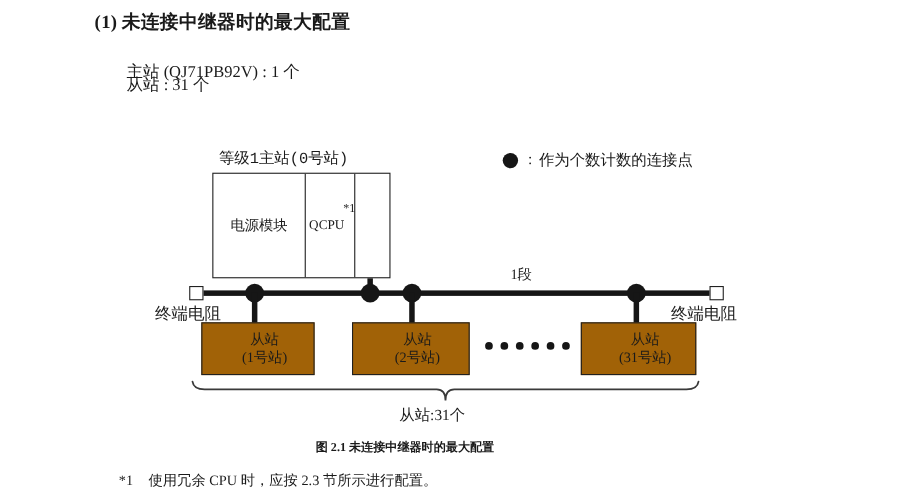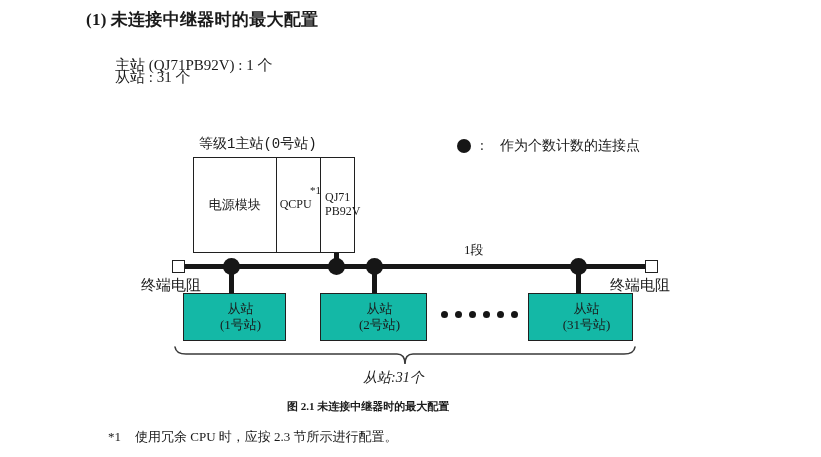--- a/index.html
+++ b/index.html
@@ -59,21 +59,20 @@
     border-radius: 50%;
     background: #161616;
     display: inline-block;
   }
   .legend-colon {
     font-size: 14px;
     margin: 0 6px 0 9px;
   }
   .legend-text {
     font-size: 14px;
-    margin-left: 10px;
   }
 
   
   .diagram {
     position: absolute;
     left: 0; top: 0;
     width: 821px;
     height: 457px;
   }
 
@@ -205,21 +204,21 @@
     background: #161616;
   }
 
   
   .slave-box {
     position: absolute;
     top: 293px;
     height: 48px;
     border: 1.6px solid #202020;
     box-sizing: border-box;
-    background: #14b8a6;
+    background: #a16207;
     display: flex;
     flex-direction: column;
     align-items: center;
     justify-content: center;
     font-size: 13px;
     line-height: 1.25;
     padding-left: 12px;
   }
 
   
@@ -245,21 +244,20 @@
     top: 345px;
     width: 466px;
     height: 22px;
   }
   .brace-label {
     position: absolute;
     left: 363px;
     top: 369px;
     font-size: 14px;
     white-space: nowrap;
-    font-style: italic;
   }
 
   
   .figure-caption {
     position: absolute;
     left: 287px;
     top: 399px;
     font-size: 11px;
     font-weight: bold;
     white-space: nowrap;
@@ -300,23 +298,20 @@
     <div class="master-caption">等级1主站(0号站)</div>
 
     <div class="master-rack">
       <div class="rack-cell power">
         <span>电源模块</span>
       </div>
       <div class="rack-cell cpu">
         <span>QCPU</span>
         <span class="footnote-mark">*1</span>
       </div>
-      <div class="rack-cell net">
-        <span class="net-lines"><span>QJ71</span><br><span>PB92V</span></span>
-      </div>
     </div>
 
     <div class="drop-master"></div>
 
     <div class="bus-label">1段</div>
     <div class="bus-line"></div>
 
     <div class="term-square left"></div>
     <div class="term-label left">终端电阻</div>
     <div class="term-square right"></div>

